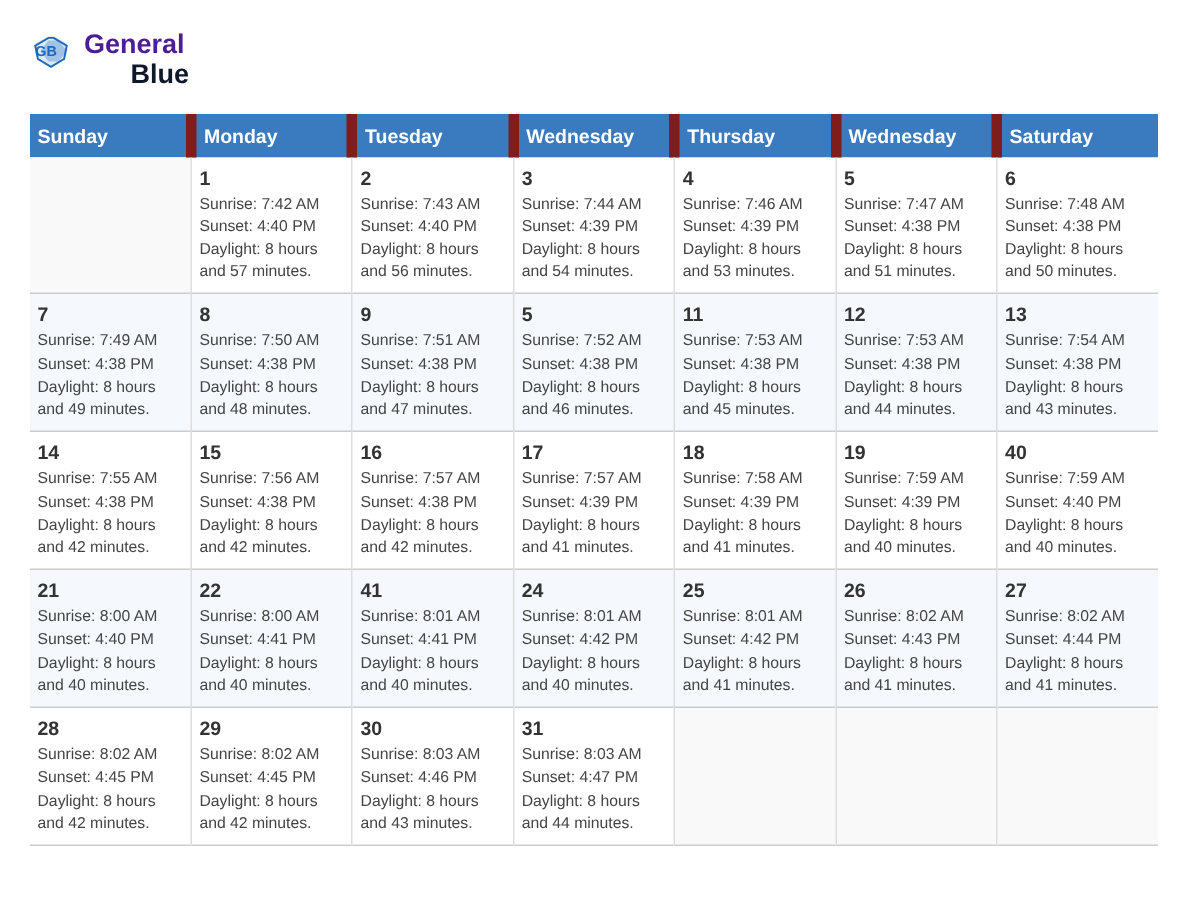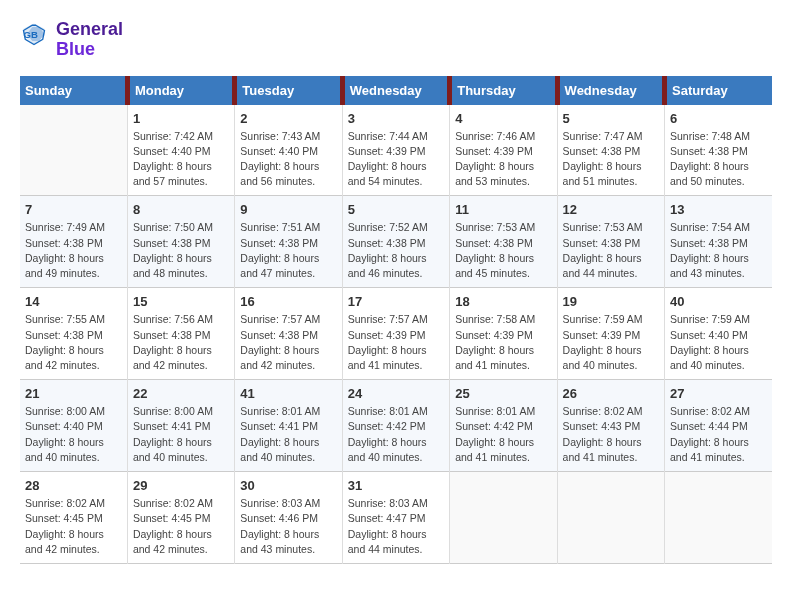--- a/index.html
+++ b/index.html
@@ -20,21 +20,21 @@
       display: flex;
       align-items: flex-start;
       gap: 8px;
     }
     .logo-text {
       font-size: 18px;
       font-weight: bold;
       line-height: 1.1;
     }
     .logo-general { color: #4c1d95; }
-    .logo-blue { color: #6d28d9; }
+    .logo-blue { color: #0f172a; margin-left: 31px; }
     .logo-icon {
       width: 28px;
       height: 28px;
     }
     .title-block {
       text-align: right;
     }
     .calendar-title {
       font-size: 32px;
       font-weight: bold;
@@ -53,21 +53,21 @@
     }
     .calendar thead tr {
       background-color: #3a7abf;
       color: #fff;
     }
     .calendar thead th {
       padding: 7px 5px;
       text-align: left;
       font-size: 13px;
       font-weight: bold;
-      border-right: 5px solid #7f1d1d;
+      border-right: 7px solid #7f1d1d;
     }
     .calendar thead th:last-child { border-right: none; }
     .calendar tbody tr {
       border-bottom: 1px solid #ccc;
     }
     .calendar tbody td {
       vertical-align: top;
       padding: 6px 5px;
       border-right: 1px solid #ddd;
       min-height: 80px;

